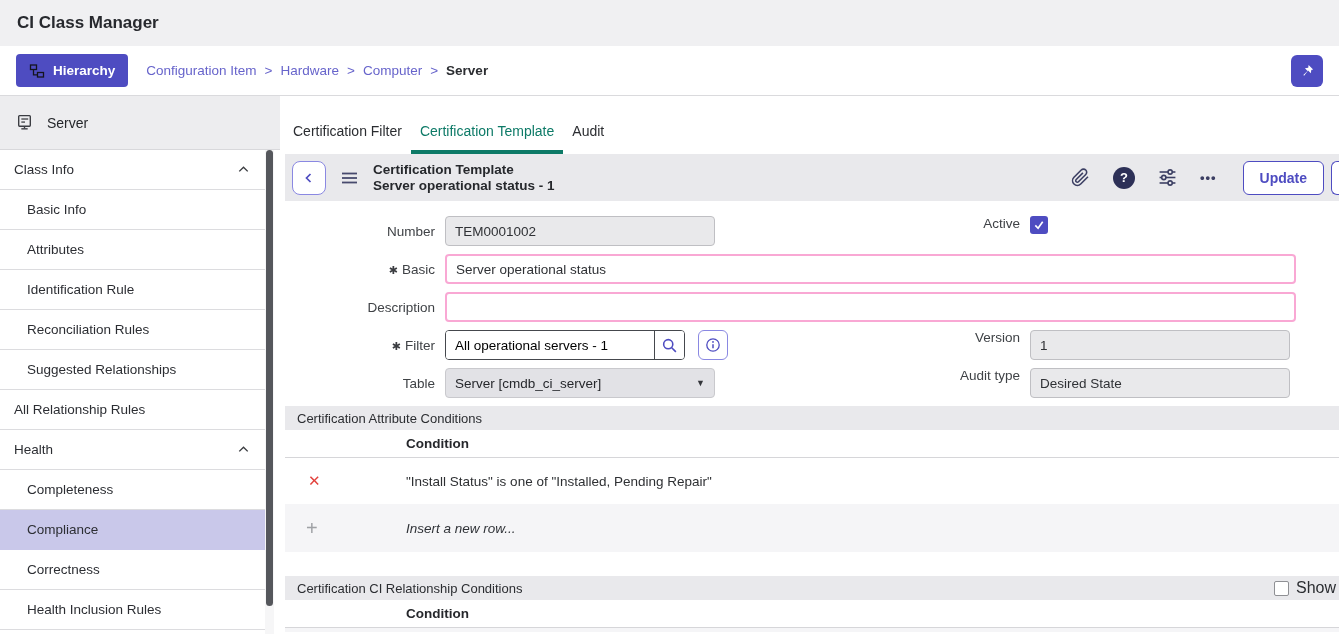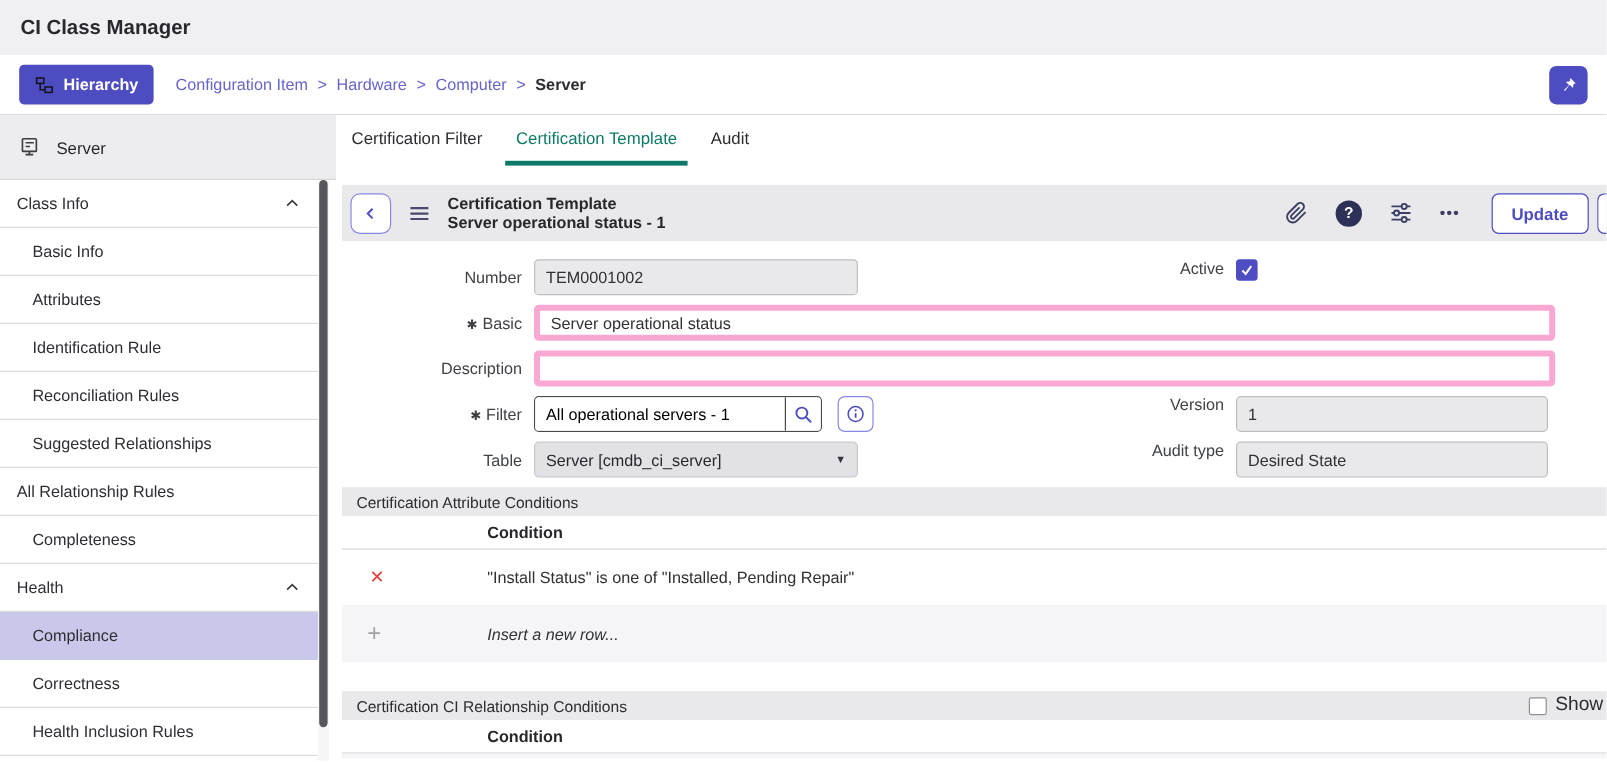--- a/index.html
+++ b/index.html
@@ -33,21 +33,21 @@
   .nav{width:265px}
   .nav-item{height:40px;display:flex;align-items:center;padding:0 14px;font-size:13.5px;
             color:#2c2e33;border-bottom:1px solid #dcdcdf;cursor:pointer}
   .nav-item.level1{padding-left:27px}
   .nav-item.active{background:var(--sidebar-selected);border-bottom-color:var(--sidebar-selected)}
   .nav-item .chev{margin-left:auto}
   .sb-track{position:absolute;top:54px;bottom:0;left:265px;width:9px;background:#f6f6f7}
   .sb-thumb{position:absolute;top:0;left:1px;width:7px;height:456px;background:#55575c;border-radius:4px}
   
   .main{flex:1;position:relative;overflow:hidden;background:#fff}
-  .tabs{height:58px;display:flex;align-items:flex-start;padding-left:4px;gap:10px}
+  .tabs{height:58px;display:flex;align-items:flex-end;padding-left:4px;}
   .tab{font-size:14px;color:#2b2d31;padding:0 9px;height:42px;display:flex;align-items:center;
        border-bottom:4px solid transparent;cursor:pointer}
   .tab.active{color:var(--tab-active);border-bottom-color:var(--tab-active)}
   .panel{margin-left:5px}
   
   .form-header{height:47px;background:#e9e9ec;display:flex;align-items:center;
                padding:0 0 0 7px;gap:13px}
   .btn-back{width:34px;height:34px;background:#fff;border:1px solid #8a88e2;border-radius:8px;
             display:flex;align-items:center;justify-content:center;cursor:pointer;flex-shrink:0}
   .btn-menu{background:none;border:none;padding:2px;cursor:pointer;display:flex}
@@ -63,21 +63,21 @@
               font-family:inherit;cursor:pointer}
   .partial-btn{width:8px;height:34px;background:#fff;border:1.5px solid var(--accent);
                border-right:none;border-radius:6px 0 0 6px;cursor:pointer;padding:0}
   
   .form-body{padding-top:15px}
   .frow{position:relative;height:30px;margin-bottom:8px;display:flex;align-items:center}
   .flabel{width:150px;text-align:right;font-size:13.5px;color:#3f4246;flex-shrink:0}
   .req{font-size:11px;color:#3b3d41;margin-right:4px}
   input.ro{background:#e9e9eb;border:1px solid #bfbfc3;border-radius:4px;height:30px;
            padding:0 9px;font-size:13.5px;color:#2f3135;width:270px;font-family:inherit;margin-left:10px}
-  input.ed{background:#fff;border:5px solid #f9a8d4;border-radius:4px;height:30px;
+  input.ed{background:#fff;border:2px solid #f9a8d4;border-radius:4px;height:30px;
            padding:0 9px;font-size:13.5px;color:#2f3135;font-family:inherit;margin-left:10px}
   .wide{width:851px}
   .filter-wrap{display:flex;margin-left:10px;border:1px solid #45484d;border-radius:4px;
                overflow:hidden;height:30px;background:#fff}
   .filter-wrap input{border:none;width:208px;padding:0 9px;font-size:13.5px;font-family:inherit;outline:none}
   .filter-search{width:30px;border:none;border-left:1px solid #45484d;display:flex;align-items:center;
                  justify-content:center;background:#fff;cursor:pointer;padding:0}
   .btn-info{width:30px;height:30px;margin-left:13px;border:1px solid #8a88e2;border-radius:6px;
             background:#fff;display:flex;align-items:center;justify-content:center;cursor:pointer;padding:0}
   .select{width:270px;height:30px;background:#e2e2e6;border:1px solid #c9c9cd;border-radius:4px;
@@ -175,30 +175,30 @@
         </div>
         <div class="nav-item level1">
           <span>Reconciliation Rules</span>
         </div>
         <div class="nav-item level1">
           <span>Suggested Relationships</span>
         </div>
         <div class="nav-item">
           <span>All Relationship Rules</span>
         </div>
-        <div class="nav-item level1">
-          <span>Completeness</span>
-        </div>
         <div class="nav-item">
           <span>Health</span>
           <span class="chev" style="display:flex">
             <svg width="15" height="15" viewBox="0 0 16 16">
               <polyline points="3.5,10 8,5.5 12.5,10" fill="none" stroke="#3a3c40" stroke-width="1.5"></polyline>
             </svg>
           </span>
+        </div>
+        <div class="nav-item level1">
+          <span>Completeness</span>
         </div>
         <div class="nav-item level1 active">
           <span>Compliance</span>
         </div>
         <div class="nav-item level1">
           <span>Correctness</span>
         </div>
         <div class="nav-item level1">
           <span>Health Inclusion Rules</span>
         </div>

